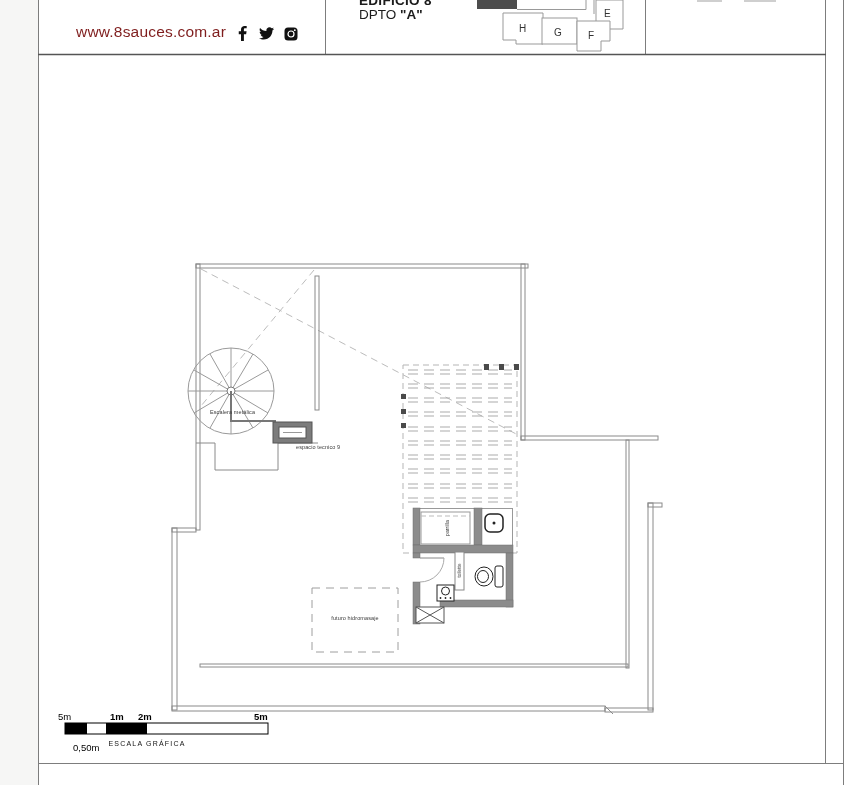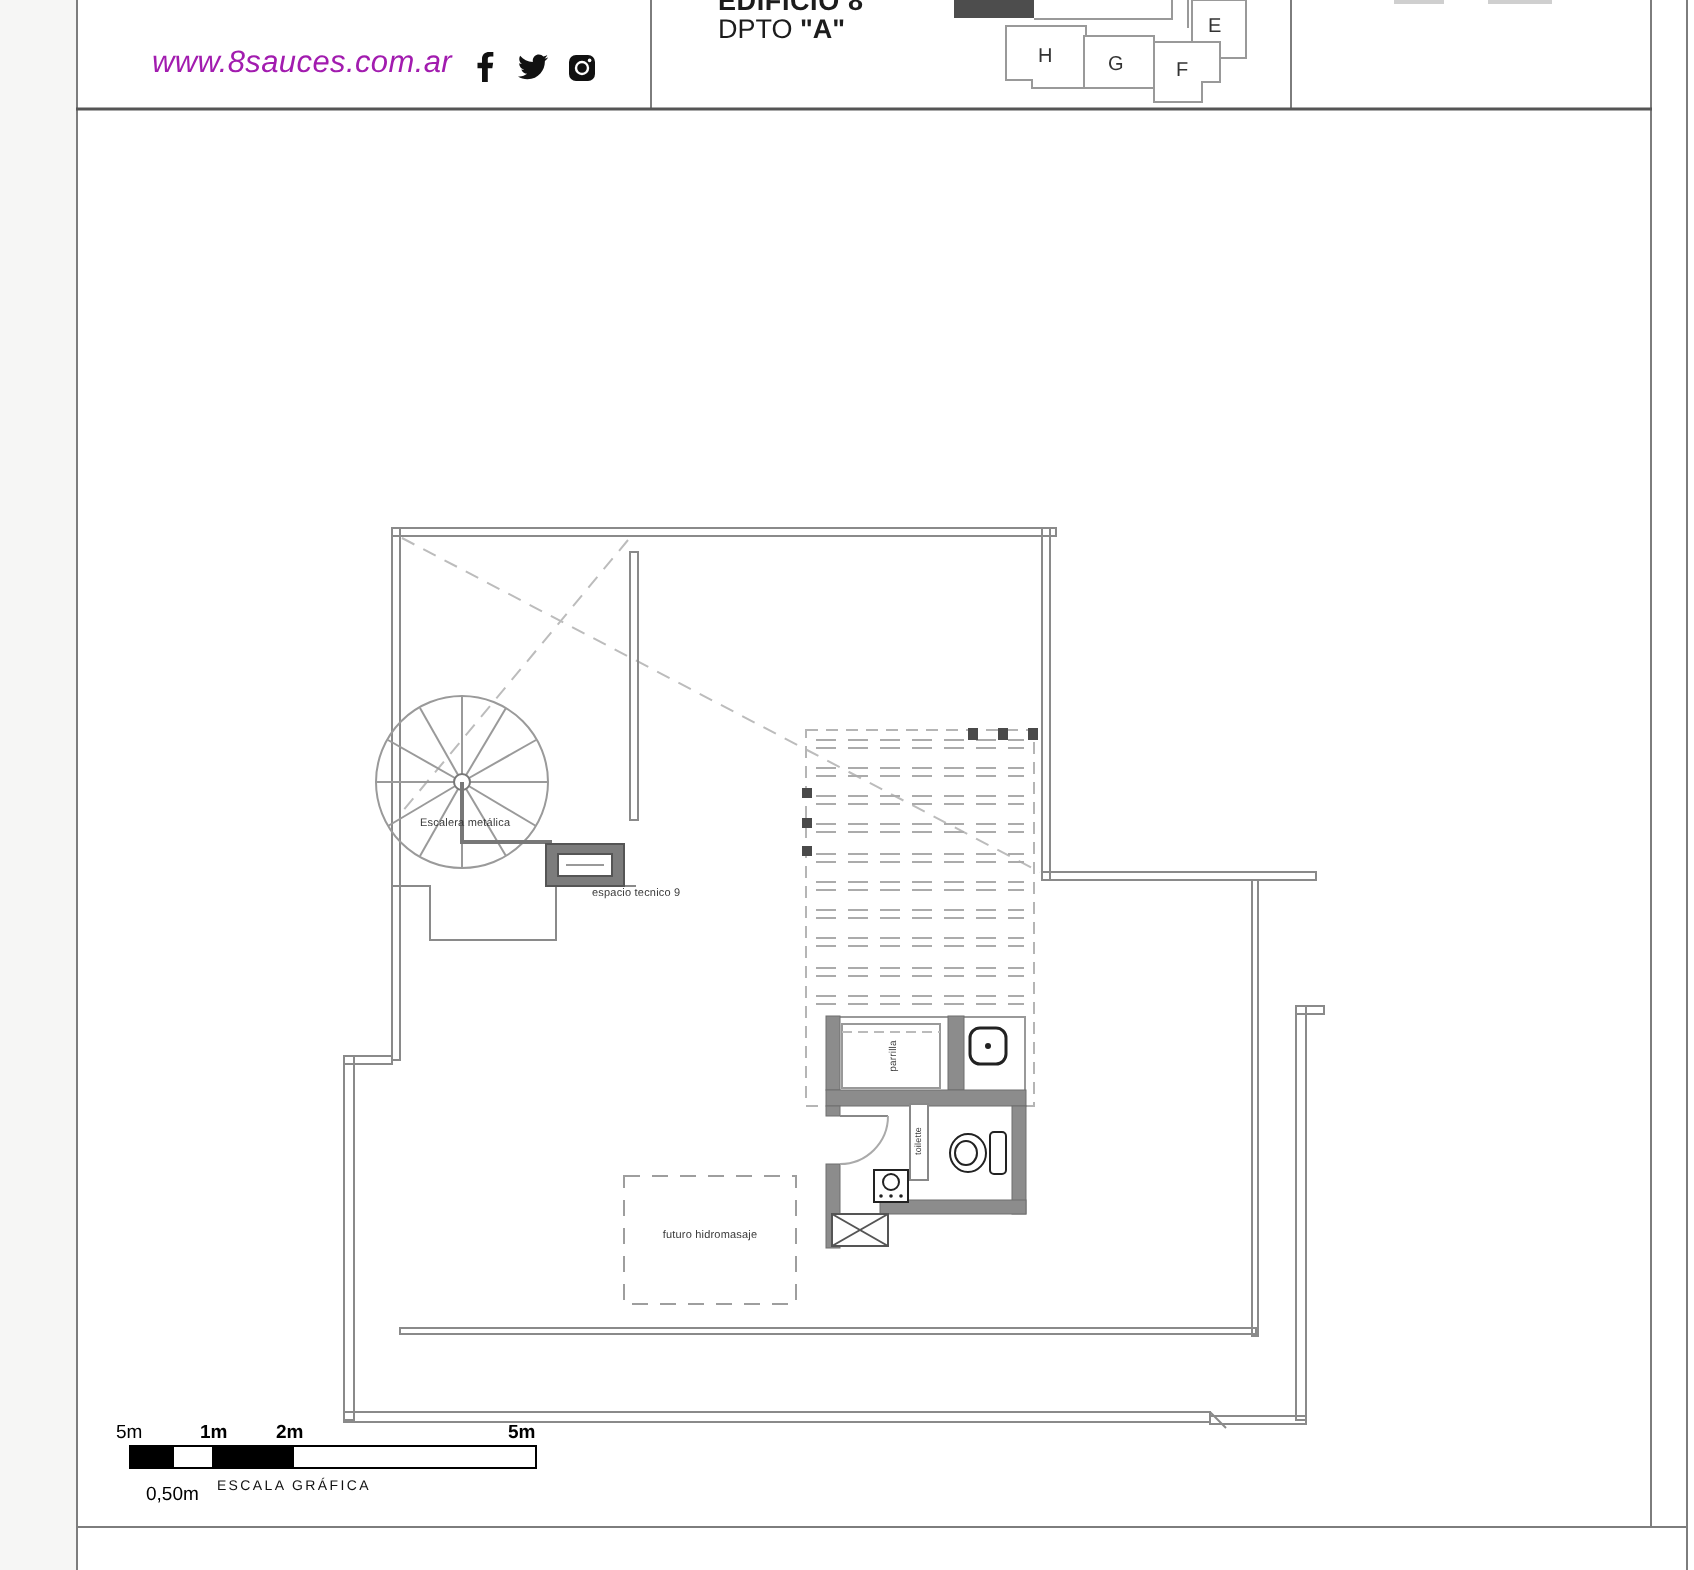--- a/index.html
+++ b/index.html
@@ -6,21 +6,21 @@
   body{
     width:847px;height:785px;position:relative;overflow:hidden;
     background:#ffffff;
     font-family:"Liberation Sans", sans-serif;
     -webkit-font-smoothing:antialiased;
   }
   .abs{position:absolute;}
   .left-margin{left:0;top:0;width:38px;height:785px;background:#f6f6f5;}
   .plan-svg{left:0;top:0;z-index:1;}
   .txt{position:absolute;z-index:3;color:#1c1c1c;white-space:nowrap;}
-  .url{left:76px;top:23px;font-size:15.5px;letter-spacing:.2px;color:#a21caf;font-style:italic;}
+  .url{left:76px;top:23px;font-size:15.5px;letter-spacing:.2px;color:#7f1d1d;}
   .social{left:235px;top:26px;display:flex;gap:9px;align-items:center;z-index:3;position:absolute;}
   .social .icn{display:inline-flex;align-items:center;justify-content:center;width:15px;height:15px;}
   .building{left:359px;top:-7px;font-size:13.5px;font-weight:bold;letter-spacing:.3px;}
   .unitline{left:359px;top:7px;font-size:13.5px;}
   .unitline b{font-weight:bold;}
   .kp-letter{font-size:10px;color:#333;z-index:3;position:absolute;}
   .plan-label{color:#3a3a3a;font-size:5.5px;letter-spacing:.1px;}
   .rot{transform:rotate(-90deg);transform-origin:center center;text-align:center;}
   .tick{font-size:9.5px;color:#000;}
   .caption{left:104px;top:740px;width:86px;text-align:center;font-size:7px;letter-spacing:1.2px;color:#111;}
@@ -216,16 +216,16 @@
 <span class="kp-letter" style="left:588px;top:30px;">F</span>
 
 <span class="txt plan-label" style="left:210px;top:409px;">Escalera metálica</span>
 <span class="txt plan-label" style="left:296px;top:444px;">espacio tecnico 9</span>
 <span class="txt plan-label rot" style="left:430px;top:525px;width:34px;font-size:5px;">parrilla</span>
 <span class="txt plan-label rot" style="left:445px;top:568px;width:28px;font-size:4.5px;">toilette</span>
 <span class="txt plan-label futuro">futuro hidromasaje</span>
 
 <span class="txt tick" style="left:58px;top:711px;">5m</span>
 <span class="txt tick" style="left:73px;top:742px;">0,50m</span>
-<span class="txt tick" style="left:100px;top:711px;font-weight:bold;">1m</span>
+<span class="txt tick" style="left:110px;top:711px;font-weight:bold;">1m</span>
 <span class="txt tick" style="left:138px;top:711px;font-weight:bold;">2m</span>
 <span class="txt tick" style="left:254px;top:711px;font-weight:bold;">5m</span>
 <span class="txt caption">ESCALA GRÁFICA</span>
 
 </body></html>

